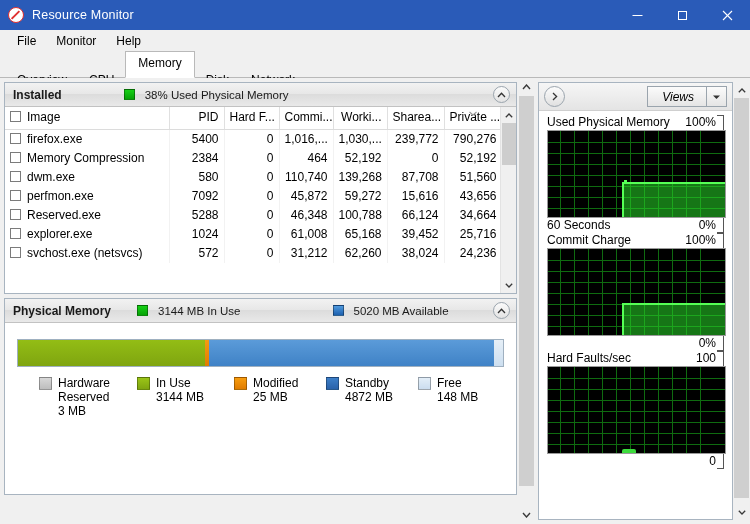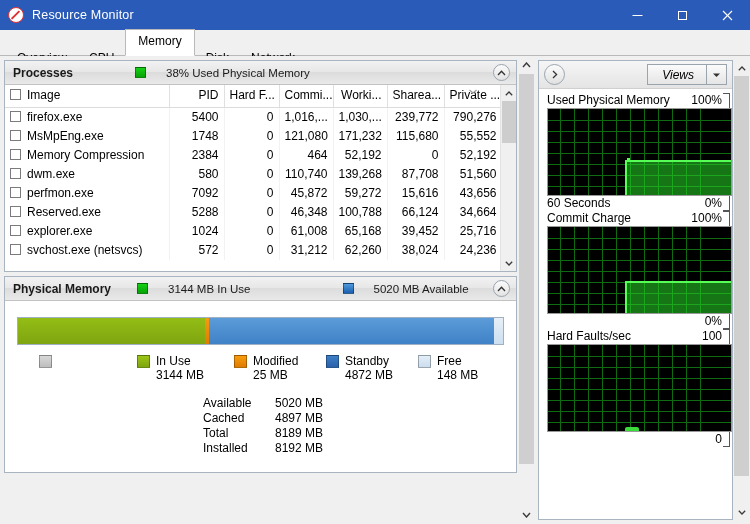--- a/index.html
+++ b/index.html
@@ -73,21 +73,21 @@
     background:#ffffff; border:1px solid #a8b4c0; display:flex; flex-direction:column;
     min-height:0;
   }
   .panel-header {
     height:24px; flex:0 0 24px;
     background:linear-gradient(to bottom,#f2f2f2 0%,#e7e7e7 48%,#dcdcdc 50%,#e9e9e9 100%);
     border-bottom:1px solid #c2c2c2;
     display:flex; align-items:center; padding:0 6px 0 8px; position:relative;
   }
   .panel-title { font-weight:bold; font-size:12px; color:#1a1a1a; }
-  .hdr-legend { display:flex; align-items:center; gap:20px; font-size:11.5px; color:#1a1a1a;text-align:right;}
+  .hdr-legend { display:flex; align-items:center; gap:10px; font-size:11.5px; color:#1a1a1a;text-align:right;}
   .sw { width:11px; height:11px; display:inline-block; border:1px solid rgba(0,0,0,.35); }
   .sw-green { background:linear-gradient(to bottom,#16d016,#06a206); }
   .sw-blue  { background:linear-gradient(to bottom,#4f9ade,#1c5fae); }
   .collapse-btn {
     position:absolute; right:6px; top:3px; width:17px; height:17px; border-radius:50%;
     border:1px solid #9aa4ad; background:linear-gradient(to bottom,#fbfbfb,#e3e3e3);
     display:flex; align-items:center; justify-content:center;
   }
   .collapse-btn svg { display:block; }
 
@@ -163,21 +163,21 @@
     display:flex; align-items:center; justify-content:center;
   }
   .views-btn {
     display:flex; align-items:center; height:21px; border:1px solid #9aa4ad;
     background:linear-gradient(to bottom,#fbfbfb,#e5e5e5); font-size:12px;
   }
   .views-label { padding:0 12px 0 14px;font-style:italic; }
   .views-split { width:1px; height:19px; background:#9aa4ad; }
   .views-caret { width:19px; display:flex; align-items:center; justify-content:center; }
 
-  .rs-body { flex:1 1 auto; padding:4px 0 0 8px; overflow:hidden; }
+  .rs-body { flex:1 1 auto; padding:4px 6px 0 8px; overflow:hidden; }
   .graph-block { margin-bottom:0; }
   .graph-caption { display:flex; justify-content:space-between; font-size:12px; line-height:15px; padding-right:2px;}
   .graph-caption .right { display:flex; align-items:flex-start; gap:1px; }
   .graph-canvas {
     position:relative; background:#000000; border:1px solid #9a9a9a;
     overflow:hidden;
   }
   .grid-v, .grid-h { position:absolute; background:#0f6b10; }
   .grid-v { width:1px; top:0; bottom:0; }
   .grid-h { height:1px; left:0; right:0; }
@@ -215,36 +215,41 @@
       </div>
       <div class="win-btn">
         <svg width="11" height="11" viewBox="0 0 11 11">
             <line x1="1" y1="1" x2="10" y2="10" stroke="#fff" stroke-width="1.1"></line>
             <line x1="10" y1="1" x2="1" y2="10" stroke="#fff" stroke-width="1.1"></line>
           </svg>
       </div>
     </div>
   </div>
 
+  <div class="menubar">
+    <div class="menu-item">File</div>
+    <div class="menu-item">Monitor</div>
+    <div class="menu-item">Help</div>
+  </div>
 
   <div class="tabstrip">
     <div class="tab">Overview</div>
     <div class="tab">CPU</div>
     <div class="tab active">Memory</div>
     <div class="tab">Disk</div>
     <div class="tab">Network</div>
   </div>
 
   <div class="body-area">
 
     <div class="left-pane">
 
       <div class="panel proc-panel">
         <div class="panel-header">
-          <span class="panel-title">Processes</span>
+          <span class="panel-title">Installed</span>
           <span class="hdr-legend" style="margin-left:62px;">
             <span class="sw sw-green"></span>
             <span>38% Used Physical Memory</span>
           </span>
           <span class="collapse-btn">
             <svg width="9" height="6" viewBox="0 0 9 6">
                 <polyline points="1,5 4.5,1.3 8,5" fill="none" stroke="#333" stroke-width="1.3"></polyline>
               </svg>
           </span>
         </div>
@@ -285,29 +290,20 @@
                 <tr>
                     <td><span class="chk"></span><span>firefox.exe</span></td>
                     <td class="num">5400</td>
                     <td class="num">0</td>
                     <td class="num">1,016,...</td>
                     <td class="num">1,030,...</td>
                     <td class="num">239,772</td>
                     <td class="num">790,276</td>
                   </tr>
                 <tr>
-                    <td><span class="chk"></span><span>MsMpEng.exe</span></td>
-                    <td class="num">1748</td>
-                    <td class="num">0</td>
-                    <td class="num">121,080</td>
-                    <td class="num">171,232</td>
-                    <td class="num">115,680</td>
-                    <td class="num">55,552</td>
-                  </tr>
-                <tr>
                     <td><span class="chk"></span><span>Memory Compression</span></td>
                     <td class="num">2384</td>
                     <td class="num">0</td>
                     <td class="num">464</td>
                     <td class="num">52,192</td>
                     <td class="num">0</td>
                     <td class="num">52,192</td>
                   </tr>
                 <tr>
                     <td><span class="chk"></span><span>dwm.exe</span></td>
@@ -398,20 +394,25 @@
           <div class="mem-bar">
             <div class="seg-inuse" style="width:38.5%"></div>
             <div class="seg-mod" style="width:0.9%"></div>
             <div class="seg-standby" style="width:58.8%"></div>
             <div class="seg-free" style="width:1.8%"></div>
           </div>
 
           <div class="mem-legend">
             <div class="leg" style="width:98px">
               <span class="leg-sw hw"></span>
+              <span class="leg-txt">
+                <span>Hardware</span><br>
+                <span>Reserved</span><br>
+                <span>3 MB</span>
+              </span>
             </div>
             <div class="leg" style="width:97px">
               <span class="leg-sw iu"></span>
               <span class="leg-txt">
                 <span>In Use</span><br>
                 <span>3144 MB</span>
               </span>
             </div>
             <div class="leg" style="width:92px">
               <span class="leg-sw md"></span>
@@ -429,38 +430,20 @@
             </div>
             <div class="leg">
               <span class="leg-sw fr"></span>
               <span class="leg-txt">
                 <span>Free</span><br>
                 <span>148 MB</span>
               </span>
             </div>
           </div>
 
-          <div class="mem-stats">
-            <div class="row">
-                <span class="k">Available</span>
-                <span>5020 MB</span>
-              </div>
-            <div class="row">
-                <span class="k">Cached</span>
-                <span>4897 MB</span>
-              </div>
-            <div class="row">
-                <span class="k">Total</span>
-                <span>8189 MB</span>
-              </div>
-            <div class="row">
-                <span class="k">Installed</span>
-                <span>8192 MB</span>
-              </div>
-          </div>
         </div>
       </div>
     </div>
 
     <div class="main-scroll">
       <div class="sb-arrow" style="width:19px;height:18px;flex:0 0 18px;">
         <svg width="9" height="6" viewBox="0 0 9 6">
             <polyline points="1,5 4.5,1 8,5" fill="none" stroke="#3a3a3a" stroke-width="1.4"></polyline>
           </svg>
       </div>

